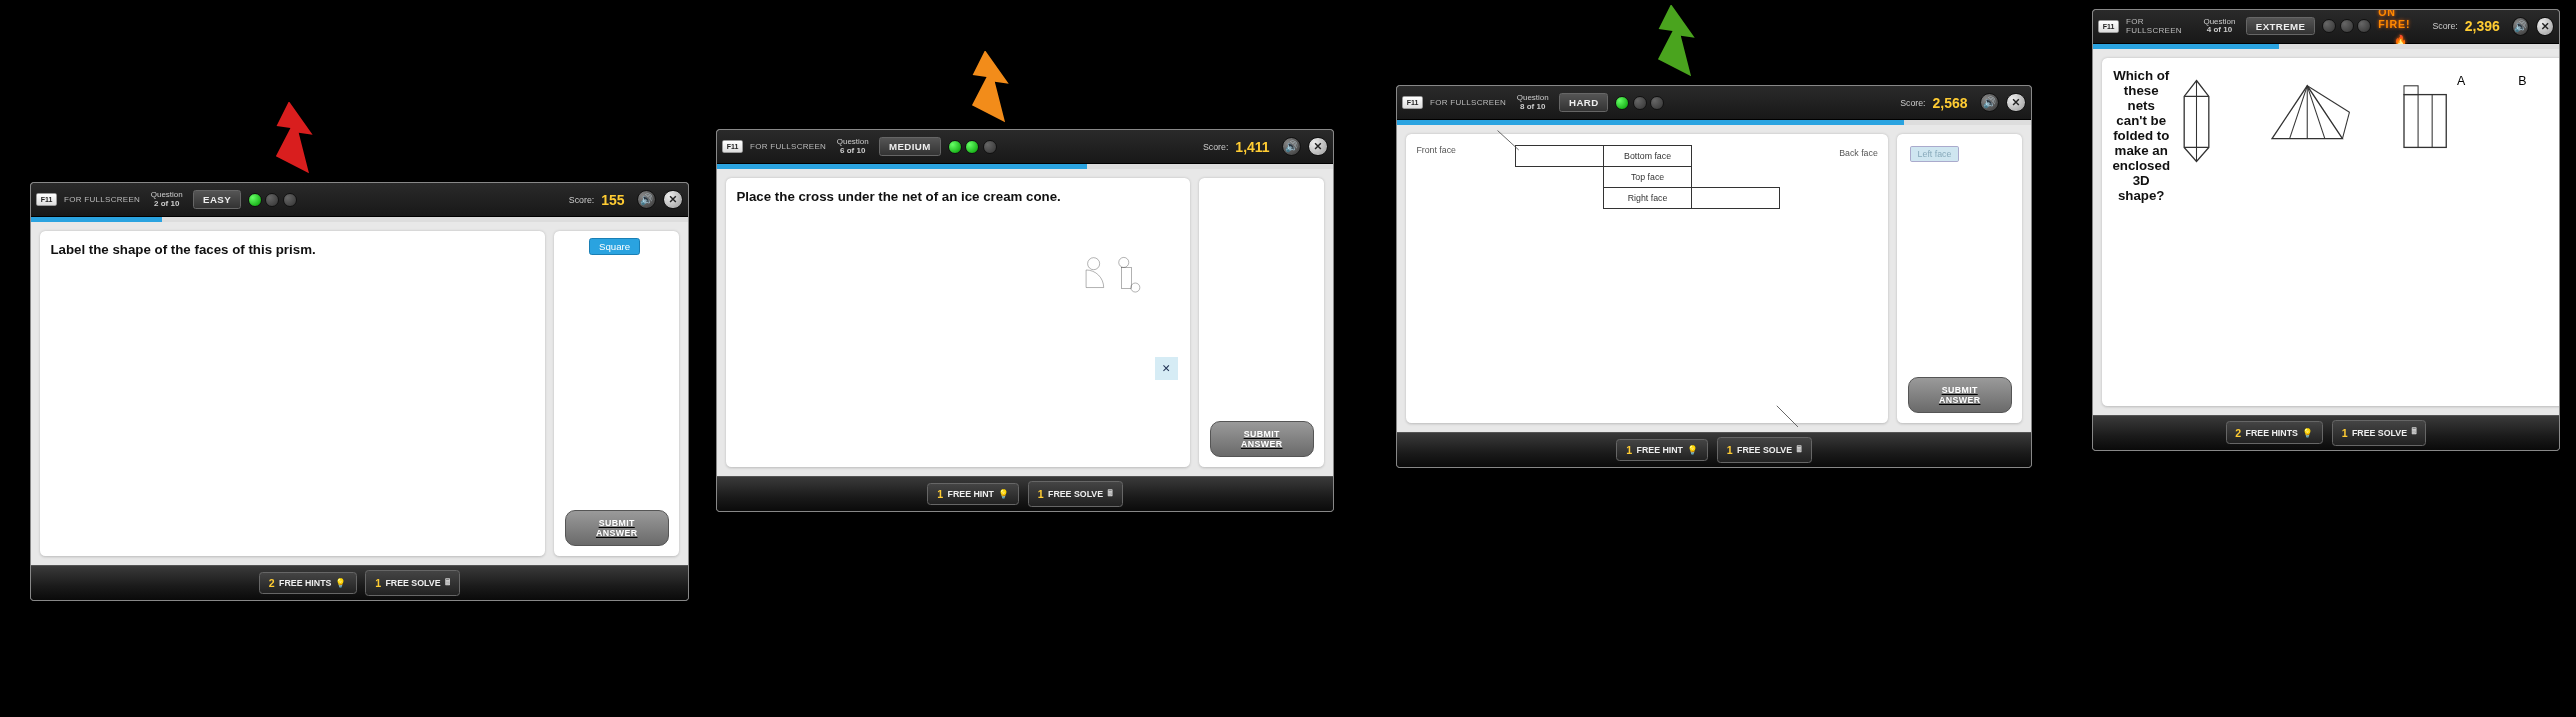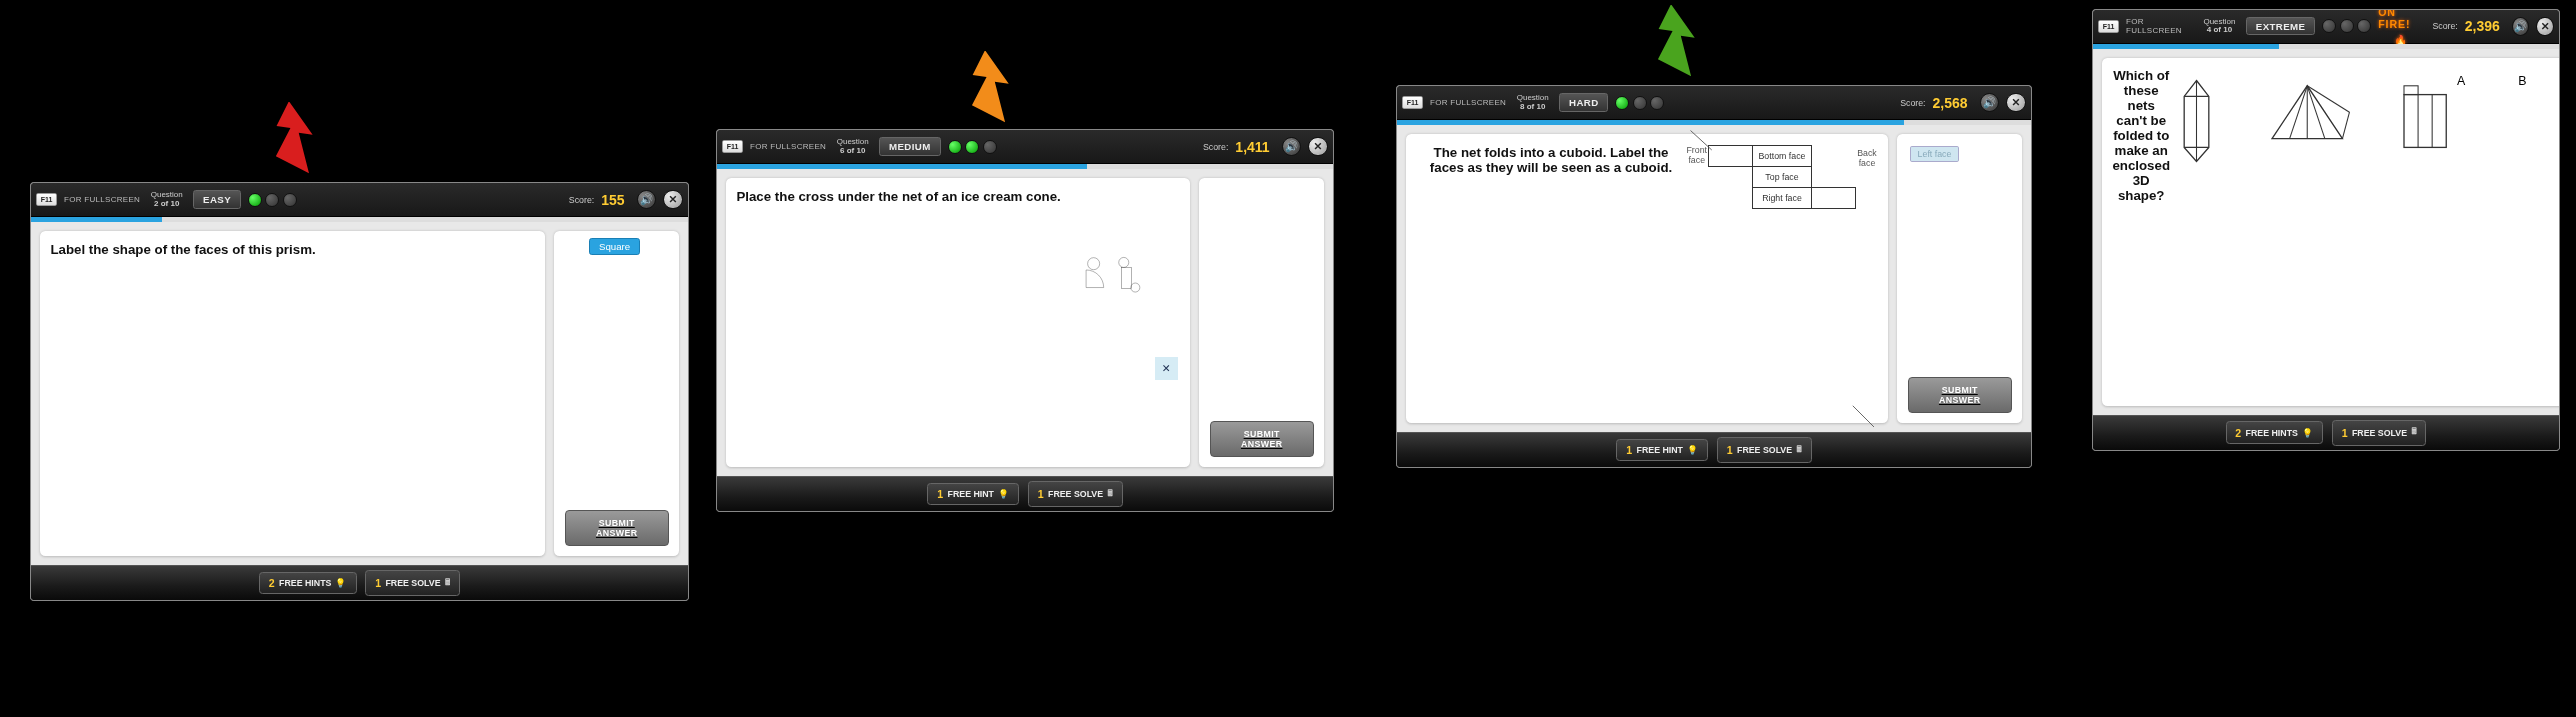--- a/index.html
+++ b/index.html
@@ -102,21 +102,21 @@
   .card.main { flex: 1; }
   .card.side { width: 125px; justify-content:flex-end; align-items:flex-end;text-decoration:underline; }
   .prompt {
     text-align:center; font-weight:bold; font-size:13.3px;
     color:#111; margin-bottom:8.8px;
   }
   .submit-btn {
     background: linear-gradient(#9a9a9a,#6a6a6a);
     color:#fff; font-size:8.8px; font-weight:bold;
     letter-spacing:0.4px;
-    border:0.9px solid #555; border-radius:4px;
+    border:0.9px solid #555; border-radius:10px;
     padding:7px 24px; margin-top:auto;
   }
   .bottombar {
     background: linear-gradient(#3a3a3a,#1a1a1a 60%, #0a0a0a);
     height: 35px; display:flex; align-items:center; justify-content:center; gap:8.8px;
     border-top:0.9px solid #555;
   }
   .hint-btn {
     background: linear-gradient(#444,#222);
     border:0.9px solid #666; border-radius:3.5px;
@@ -312,21 +312,20 @@
     <span class="score-label">Score:</span>
     <span class="score-val">2,568</span>
     <div class="sound-btn">🔊</div>
     <div class="close-btn">✕</div>
   </div>
   <div class="progress-strip">
       <div class="progress-fill" style="width:80%"></div>
     </div>
   <div class="content">
     <div class="card main" style="position:relative;">
-      <div class="prompt">The net folds into a cuboid. Label the faces as they will be seen as a cuboid.</div>
       <div style="text-align:center; font-size:8.8px; color:#555; margin-bottom:3.5px;">Front face</div>
       <div style="position:relative; margin:0 auto;">
         <table class="net-table">
           <tbody>
               <tr>
                 <td></td>
                 <td>Bottom face</td>
                 <td class="noborder"></td>
               </tr>
           <tr>

